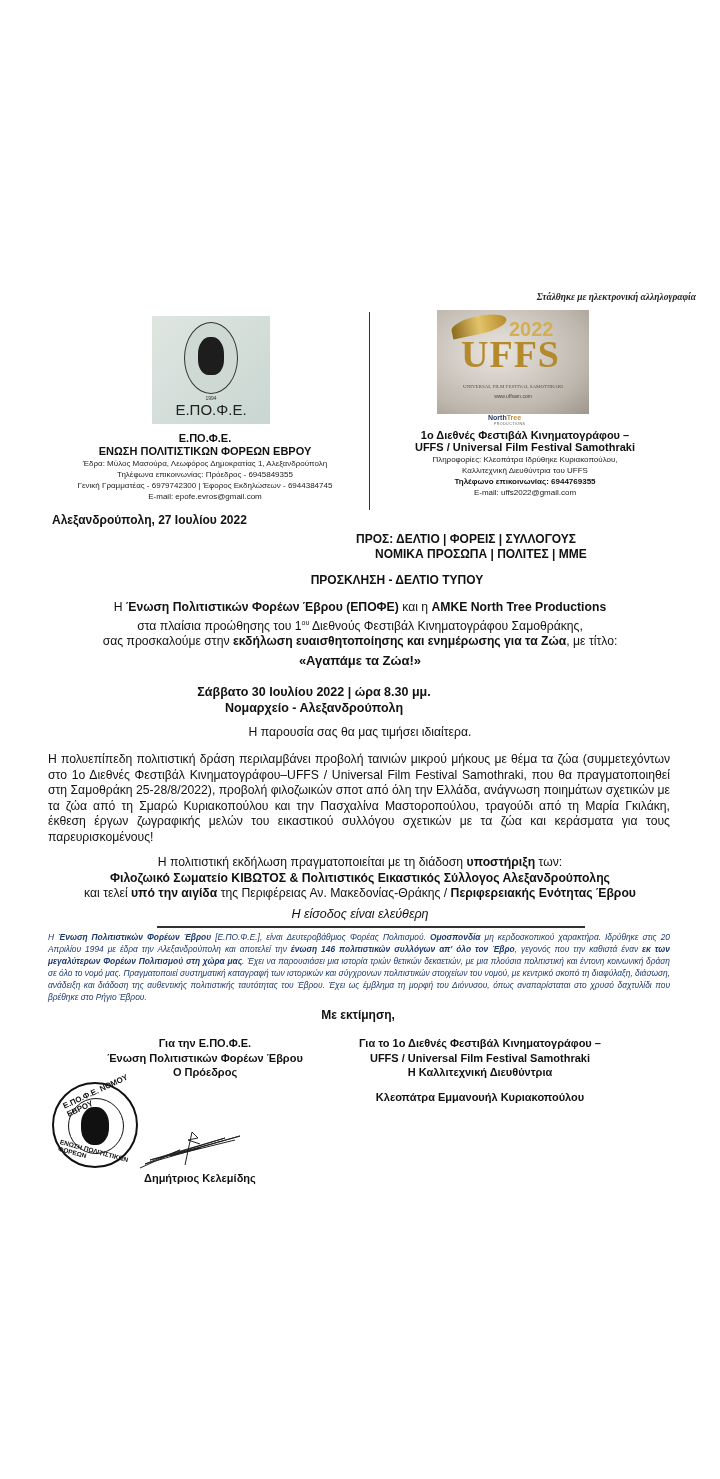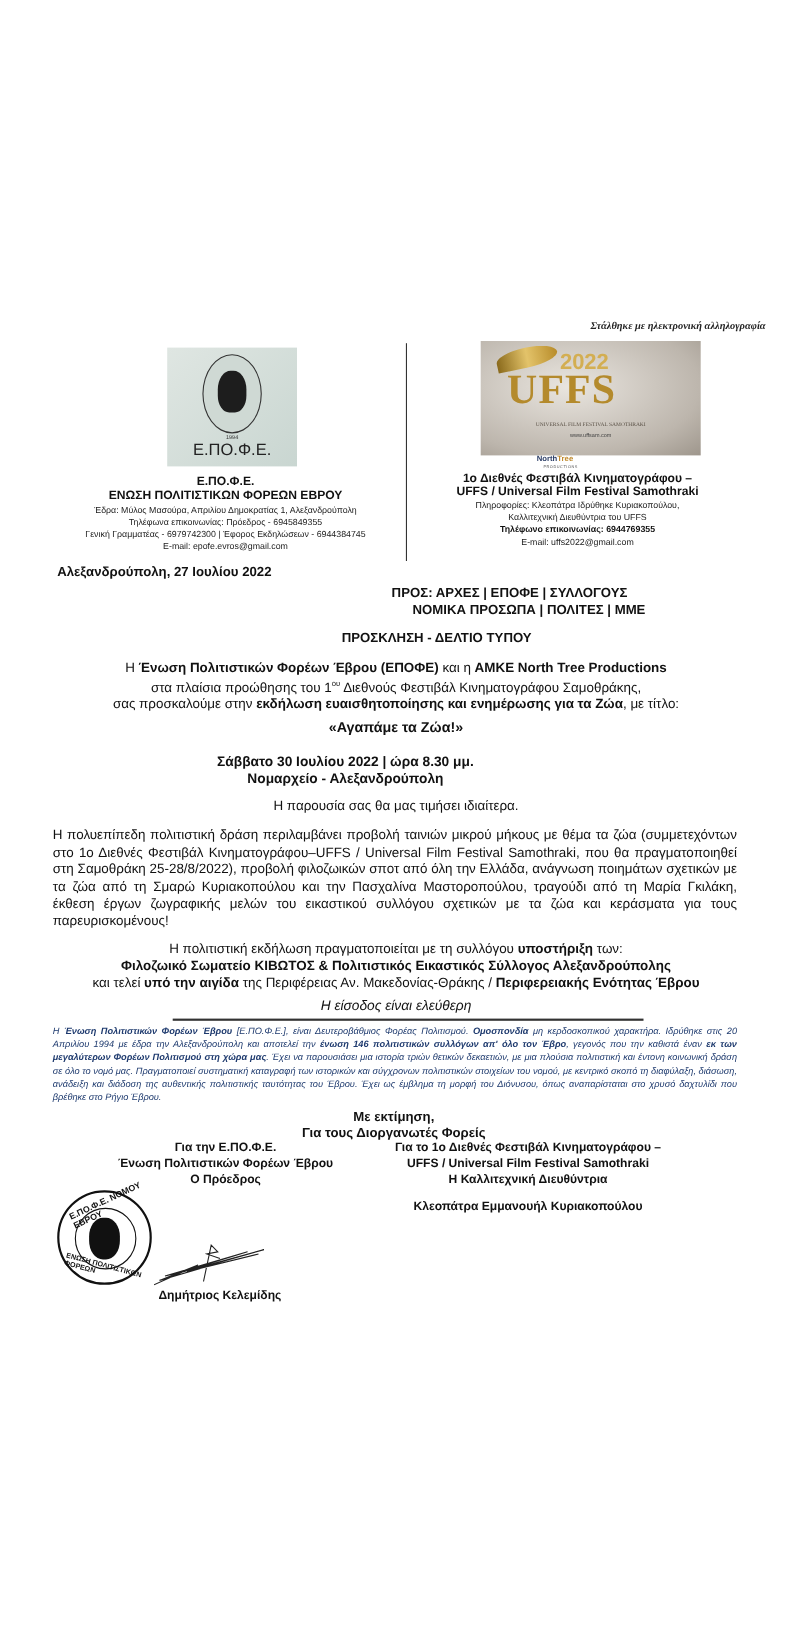--- a/index.html
+++ b/index.html
@@ -18,21 +18,21 @@
                background: linear-gradient(135deg, #dfe6e2, #c9d6d1); }
   .logo-left .medal { position: absolute; left: 32px; top: 6px; width: 52px; height: 70px;
                border-radius: 50%; border: 1px solid #333; background: #cfd9d4; }
   .logo-left .medal .head { position: absolute; left: 13px; top: 14px; width: 26px; height: 38px;
                border-radius: 45% 45% 40% 40%; background: #1d1d1d; }
   .logo-left .year { position: absolute; left: 0; width: 100%; top: 79px; font-size: 5px; text-align: center; color: #333; }
   .logo-left .acr { position: absolute; left: 0; width: 100%; top: 85px; font-size: 15px;
                text-align: center; color: #222; }
 
   .logo-right { left: 437px; top: 310px; width: 152px; height: 104px;
-               background: radial-gradient(ellipse at 40% 40%, #e9e5df, #bdb6ad 70%, #9e968c); padding-left: 48px; }
+               background: radial-gradient(ellipse at 40% 40%, #e9e5df, #bdb6ad 70%, #9e968c); }
   .logo-right .leaf { position: absolute; left: 14px; top: 6px; width: 56px; height: 18px;
                border-radius: 50% 50% 50% 0; background: linear-gradient(90deg,#8a6a1c,#e3c36a,#b88c2a);
                transform: rotate(-12deg); }
   .logo-right .yr { position: absolute; left: 72px; top: 8px; font-size: 20px; font-weight: bold; color: #d3ae52; }
   .logo-right .uffs { position: absolute; left: 24px; top: 22px; font-size: 38px; font-weight: bold;
                color: #b48a2c; letter-spacing: 1px; font-family: "Liberation Serif", serif; }
   .logo-right .sub { position: absolute; left: 0; width: 100%; top: 74px; font-size: 5px;
                text-align: center; color: #5a5146; font-family: "Liberation Serif", serif; }
   .logo-right .url { position: absolute; left: 0; width: 100%; top: 83px; font-size: 5px; text-align: center; color: #444; }
   .northtree { left: 488px; top: 414px; font-size: 7px; font-weight: bold; color: #2b3d66; }
@@ -108,37 +108,37 @@
   <div class="url">www.uffsam.com</div>
 </div>
 <div class="abs northtree">
   <span>North</span><span class="tree">Tree</span>
 </div>
 <div class="abs northtree-sub">PRODUCTIONS</div>
 
 <div class="abs org-left center">
   <div class="acr">Ε.ΠΟ.Φ.Ε.</div>
   <div class="name">ΕΝΩΣΗ ΠΟΛΙΤΙΣΤΙΚΩΝ ΦΟΡΕΩΝ ΕΒΡΟΥ</div>
-  <div class="line">Έδρα: Μύλος Μασούρα, Απριλίου Δημοκρατίας 1, Αλεξανδρούπολη</div>
+  <div class="line">Έδρα: Μύλος Μασούρα, Λεωφόρος Δημοκρατίας 1, Αλεξανδρούπολη</div>
   <div class="line">Τηλέφωνα επικοινωνίας: Πρόεδρος - 6945849355</div>
   <div class="line">Γενική Γραμματέας - 6979742300 | Έφορος Εκδηλώσεων - 6944384745</div>
   <div class="line">E-mail: epofe.evros@gmail.com</div>
 </div>
 
 <div class="abs org-right center">
   <div class="t1">1ο Διεθνές Φεστιβάλ Κινηματογράφου –</div>
   <div class="t1">UFFS / Universal Film Festival Samothraki</div>
   <div class="line">Πληροφορίες: Κλεοπάτρα Ιδρύθηκε Κυριακοπούλου,</div>
   <div class="line">Καλλιτεχνική Διευθύντρια του UFFS</div>
   <div class="phone">Τηλέφωνο επικοινωνίας: 6944769355</div>
   <div class="line">E-mail: uffs2022@gmail.com</div>
 </div>
 
 <div class="abs date">Αλεξανδρούπολη, 27 Ιουλίου 2022</div>
-<div class="abs to1">ΠΡΟΣ: ΑΡΧΕΣ | ΕΠΟΦΕ | ΣΥΛΛΟΓΟΥΣ</div>
+<div class="abs to1">ΠΡΟΣ: ΔΕΛΤΙΟ | ΦΟΡΕΙΣ | ΣΥΛΛΟΓΟΥΣ</div>
 <div class="abs to2">ΝΟΜΙΚΑ ΠΡΟΣΩΠΑ | ΠΟΛΙΤΕΣ | ΜΜΕ</div>
 
 <div class="abs doctitle center">ΠΡΟΣΚΛΗΣΗ - ΔΕΛΤΙΟ ΤΥΠΟΥ</div>
 
 <div class="abs intro center">
   <div>
     <span>Η </span><span class="b">Ένωση Πολιτιστικών Φορέων Έβρου (ΕΠΟΦΕ)</span><span> και η </span><span class="b">ΑΜΚΕ North Tree Productions</span>
   </div>
   <div>
     <span>στα πλαίσια προώθησης του 1</span><sup style="font-size:7px">ου</sup><span> Διεθνούς Φεστιβάλ Κινηματογράφου Σαμοθράκης,</span>
@@ -152,38 +152,37 @@
 <div class="abs event-when center">
   <div>Σάββατο 30 Ιουλίου 2022 | ώρα 8.30 μμ.</div>
   <div>Νομαρχείο - Αλεξανδρούπολη</div>
 </div>
 <div class="abs presence center">Η παρουσία σας θα μας τιμήσει ιδιαίτερα.</div>
 
 <div class="abs desc">Η πολυεπίπεδη πολιτιστική δράση περιλαμβάνει προβολή ταινιών μικρού μήκους με θέμα τα ζώα (συμμετεχόντων στο 1ο Διεθνές Φεστιβάλ Κινηματογράφου–UFFS / Universal Film Festival Samothraki, που θα πραγματοποιηθεί στη Σαμοθράκη 25-28/8/2022), προβολή φιλοζωικών σποτ από όλη την Ελλάδα, ανάγνωση ποιημάτων σχετικών με τα ζώα από τη Σμαρώ Κυριακοπούλου και την Πασχαλίνα Μαστοροπούλου, τραγούδι από τη Μαρία Γκιλάκη, έκθεση έργων ζωγραφικής μελών του εικαστικού συλλόγου σχετικών με τα ζώα και κεράσματα για τους παρευρισκομένους!</div>
 
 <div class="abs support center">
   <div>
-    <span>Η πολιτιστική εκδήλωση πραγματοποιείται με τη συλλόγου </span><span class="b">υποστήριξη</span><span> των:</span>
+    <span>Η πολιτιστική εκδήλωση πραγματοποιείται με τη διάδοση </span><span class="b">υποστήριξη</span><span> των:</span>
   </div>
   <div class="b">Φιλοζωικό Σωματείο ΚΙΒΩΤΟΣ &amp; Πολιτιστικός Εικαστικός Σύλλογος Αλεξανδρούπολης</div>
   <div>
     <span>και τελεί </span><span class="b">υπό την αιγίδα</span><span> της Περιφέρειας Αν. Μακεδονίας-Θράκης / </span><span class="b">Περιφερειακής Ενότητας Έβρου</span>
   </div>
 </div>
 
 <div class="abs free center">Η είσοδος είναι ελεύθερη</div>
 <div class="abs rule"></div>
 
 <div class="abs about">
   <span>Η </span><span class="b">Ένωση Πολιτιστικών Φορέων Έβρου</span><span> [Ε.ΠΟ.Φ.Ε.], είναι Δευτεροβάθμιος Φορέας Πολιτισμού. </span><span class="b">Ομοσπονδία</span><span> μη κερδοσκοπικού χαρακτήρα. Ιδρύθηκε στις 20 Απριλίου 1994 με έδρα την Αλεξανδρούπολη και αποτελεί την </span><span class="b">ένωση 146 πολιτιστικών συλλόγων απ' όλο τον Έβρο</span><span>, γεγονός που την καθιστά έναν </span><span class="b">εκ των μεγαλύτερων Φορέων Πολιτισμού στη χώρα μας</span><span>. Έχει να παρουσιάσει μια ιστορία τριών θετικών δεκαετιών, με μια πλούσια πολιτιστική και έντονη κοινωνική δράση σε όλο το νομό μας. Πραγματοποιεί συστηματική καταγραφή των ιστορικών και σύγχρονων πολιτιστικών στοιχείων του νομού, με κεντρικό σκοπό τη διαφύλαξη, διάσωση, ανάδειξη και διάδοση της αυθεντικής πολιτιστικής ταυτότητας του Έβρου. Έχει ως έμβλημα τη μορφή του Διόνυσου, όπως αναπαρίσταται στο χρυσό δαχτυλίδι που βρέθηκε στο Ρήγιο Έβρου.</span>
 </div>
 
 <div class="abs regards center">
   <div>Με εκτίμηση,</div>
-  <div>Για τους Διοργανωτές Φορείς</div>
 </div>
 
 <div class="abs sig-left center">
   <div>Για την Ε.ΠΟ.Φ.Ε.</div>
   <div>Ένωση Πολιτιστικών Φορέων Έβρου</div>
   <div>Ο Πρόεδρος</div>
 </div>
 
 <div class="abs sig-right center">
   <div>Για το 1ο Διεθνές Φεστιβάλ Κινηματογράφου –</div>

